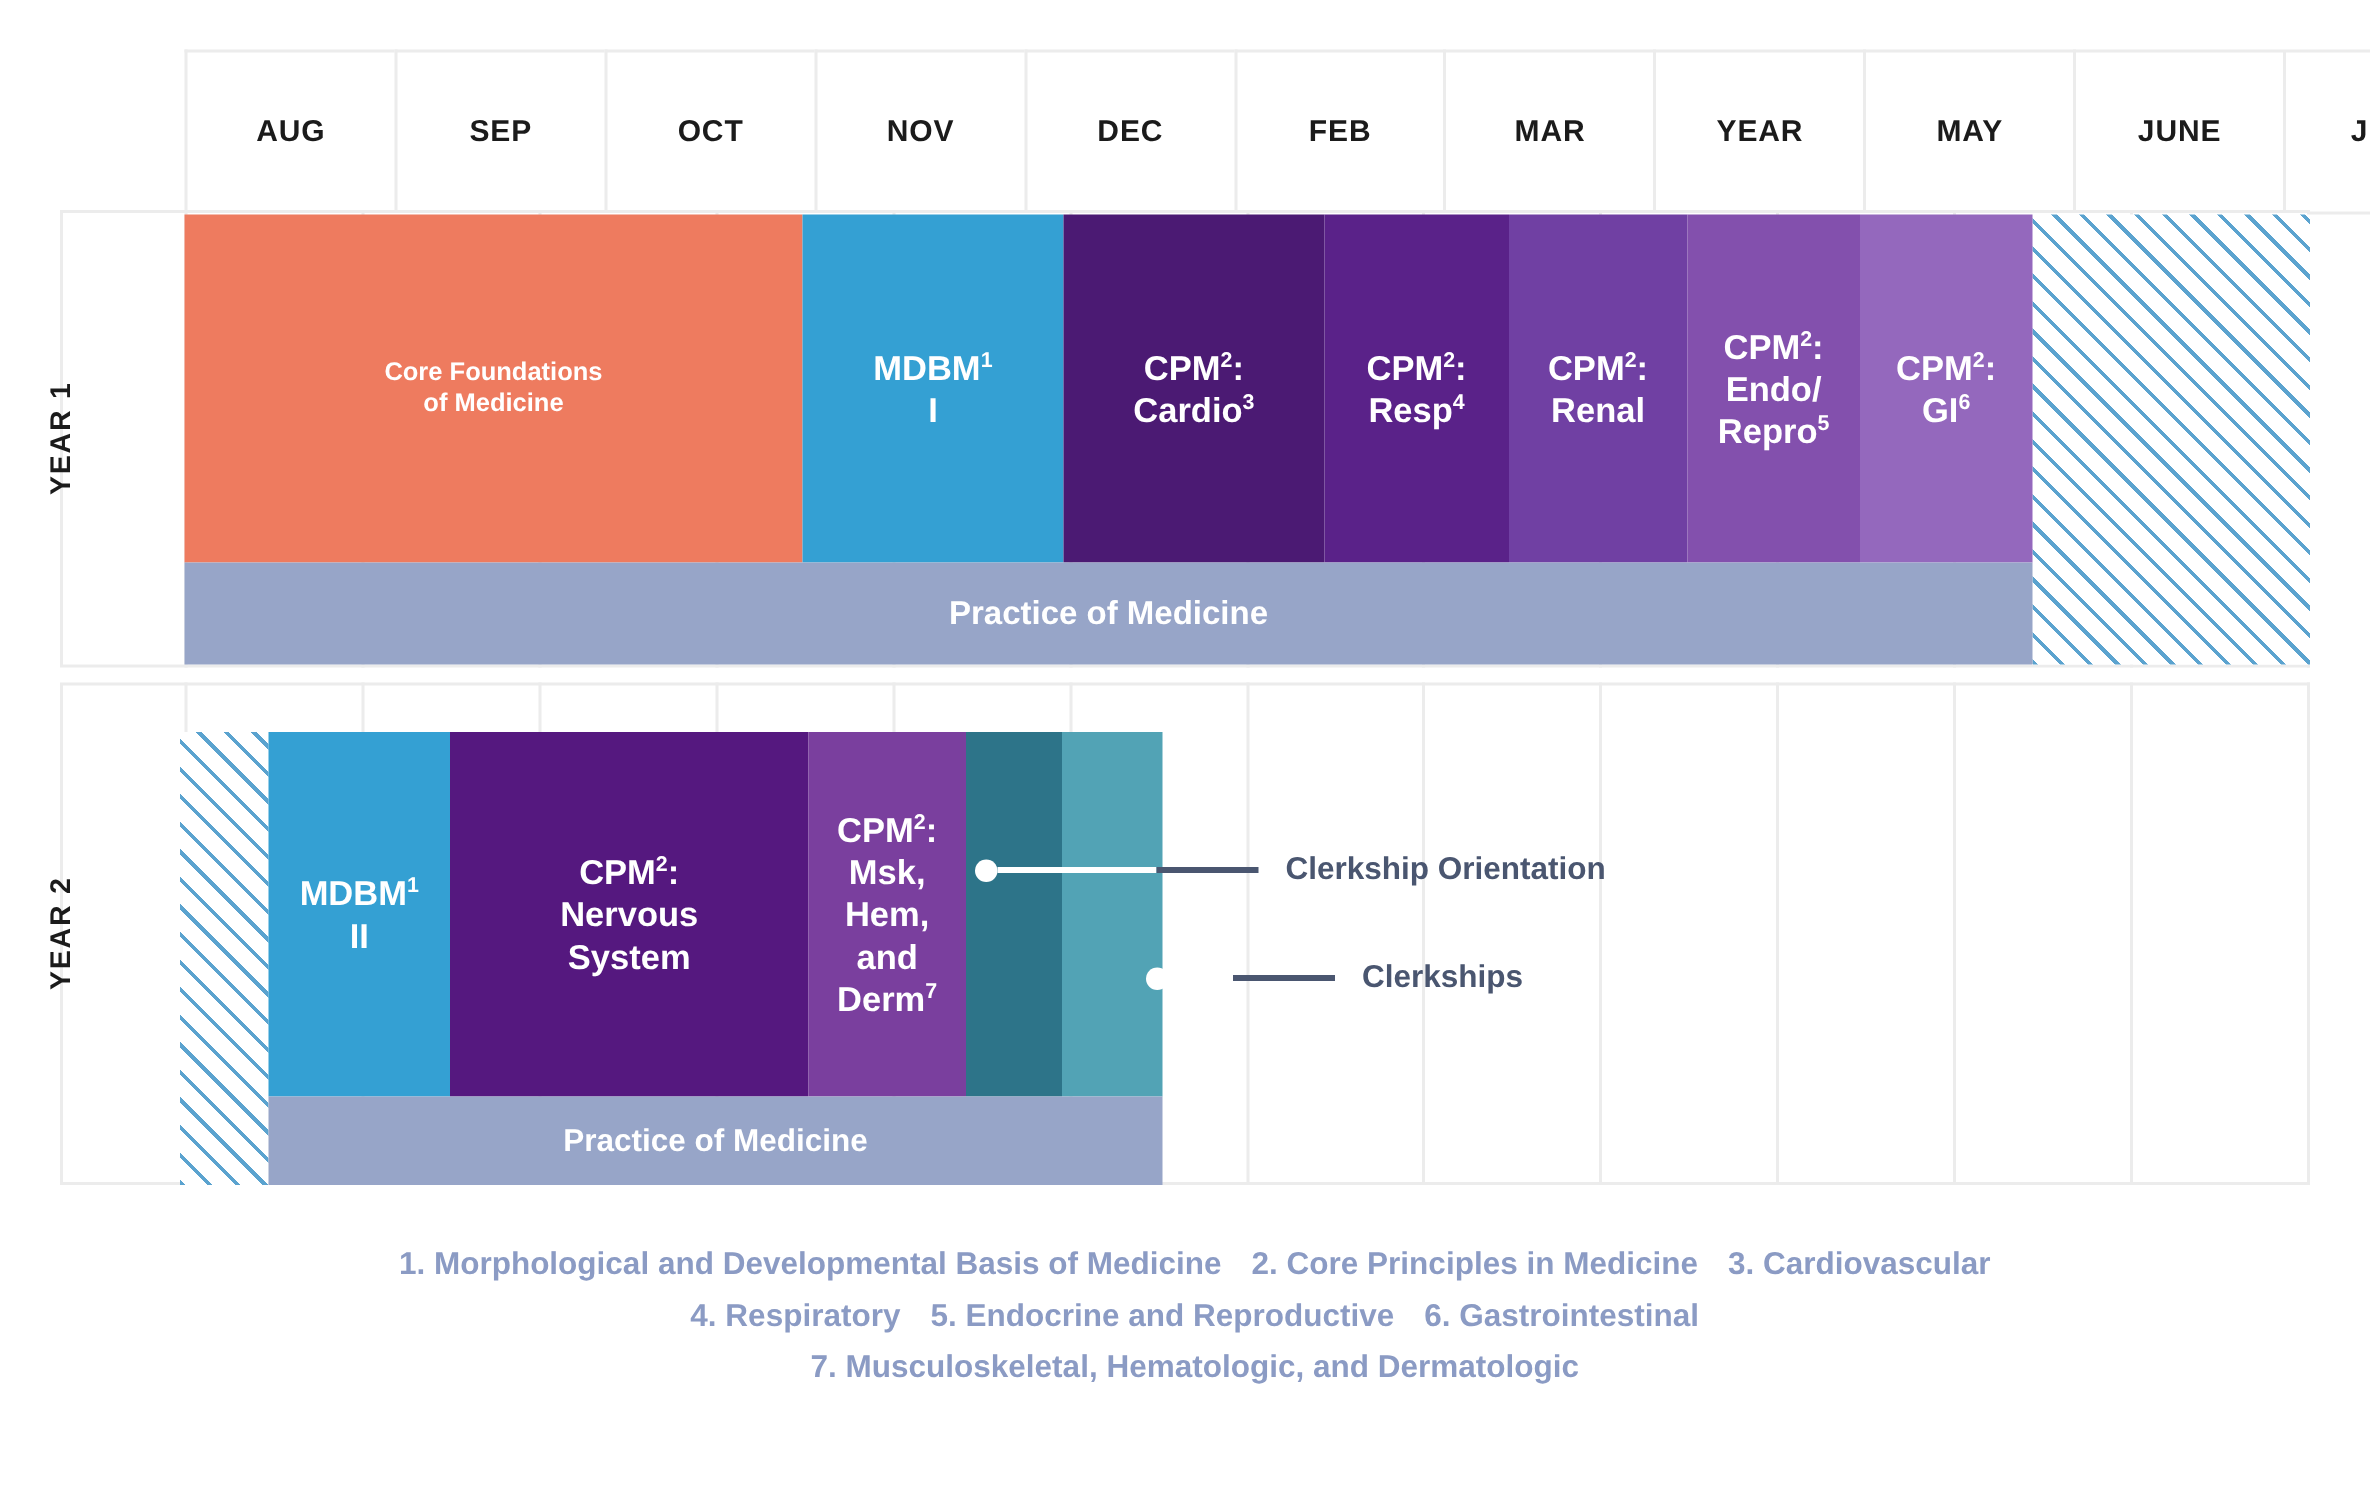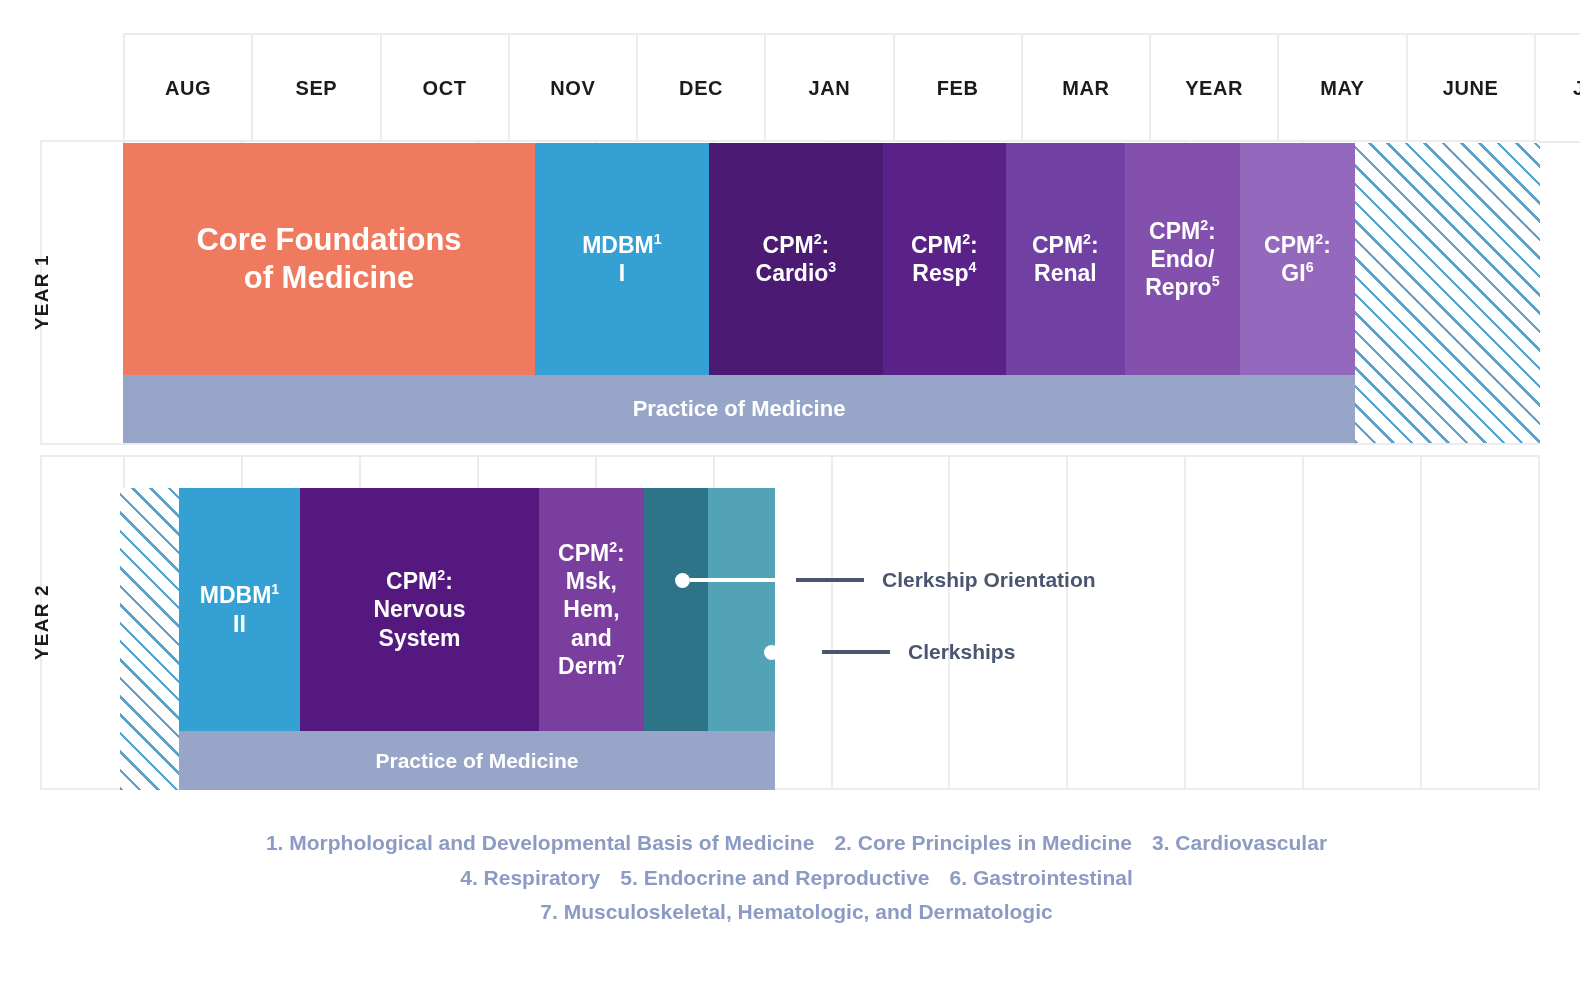--- a/index.html
+++ b/index.html
@@ -118,21 +118,21 @@
   .callout .dot {
     width: 15px; height: 15px; border-radius: 50%;
     background: #ffffff; flex: none;
   }
   .callout .leader-white { height: 4px; background: #ffffff; flex: none; }
   .callout .leader-dark  { height: 4px; background: #4a5670; flex: none; }
   .callout .co-label {
     margin-left: 18px; font-size: 21px; font-weight: bold; color: #4a5670;
     white-space: nowrap;
   }
-  #callout-orientation { left: 675px; top: 568px; }
+  #callout-orientation { left: 650px; top: 568px; }
   #callout-orientation .leader-white { width: 106px; }
   #callout-orientation .leader-dark  { width: 68px; }
   #callout-clerkships  { left: 764px; top: 640px; }
   #callout-clerkships .leader-white { width: 43px; }
   #callout-clerkships .leader-dark  { width: 68px; }
 
   
   .footnotes {
     position: absolute; left: 0; top: 826px; width: 1580px;
     text-align: center; color: #8b9bc4;
@@ -146,21 +146,20 @@
 <body>
 
 <div class="page">
 
   <div class="month-header" id="month-header">
       <div class="month-cell">AUG</div>
       <div class="month-cell">SEP</div>
       <div class="month-cell">OCT</div>
       <div class="month-cell">NOV</div>
       <div class="month-cell">DEC</div>
-      <div class="month-cell">JAN</div>
       <div class="month-cell">FEB</div>
       <div class="month-cell">MAR</div>
       <div class="month-cell">YEAR</div>
       <div class="month-cell">MAY</div>
       <div class="month-cell">JUNE</div>
       <div class="month-cell">JULY</div>
     </div>
 
   <div class="year-frame" id="year1-frame"></div>
   <div class="year-frame" id="year2-frame"></div>
@@ -194,21 +193,21 @@
       <div></div>
       <div></div>
       <div></div>
       <div></div>
     </div>
 
   <div class="year-label" id="year1-label">YEAR 1</div>
   <div class="year-label" id="year2-label">YEAR 2</div>
 
   <div class="track" id="y1-blocks">
-      <div class="block" style="left: 0%; width: 33.44%; background: rgb(238, 123, 95); font-size: 31px;">
+      <div class="block" style="left: 0%; width: 33.44%; background: rgb(238, 123, 95); font-size: 17px;">
         <span class="ln">Core Foundations</span>
         <span class="ln">of Medicine</span>
       </div>
       <div class="block" style="left: 33.44%; width: 14.12%; background: rgb(52, 160, 211); font-size: 23px;">
         <span class="ln">MDBM<sup>1</sup></span>
         <span class="ln">I</span>
       </div>
       <div class="block" style="left: 47.56%; width: 14.12%; background: rgb(75, 26, 115); font-size: 23px;">
         <span class="ln">CPM<sup>2</sup>:</span>
         <span class="ln">Cardio<sup>3</sup></span>

